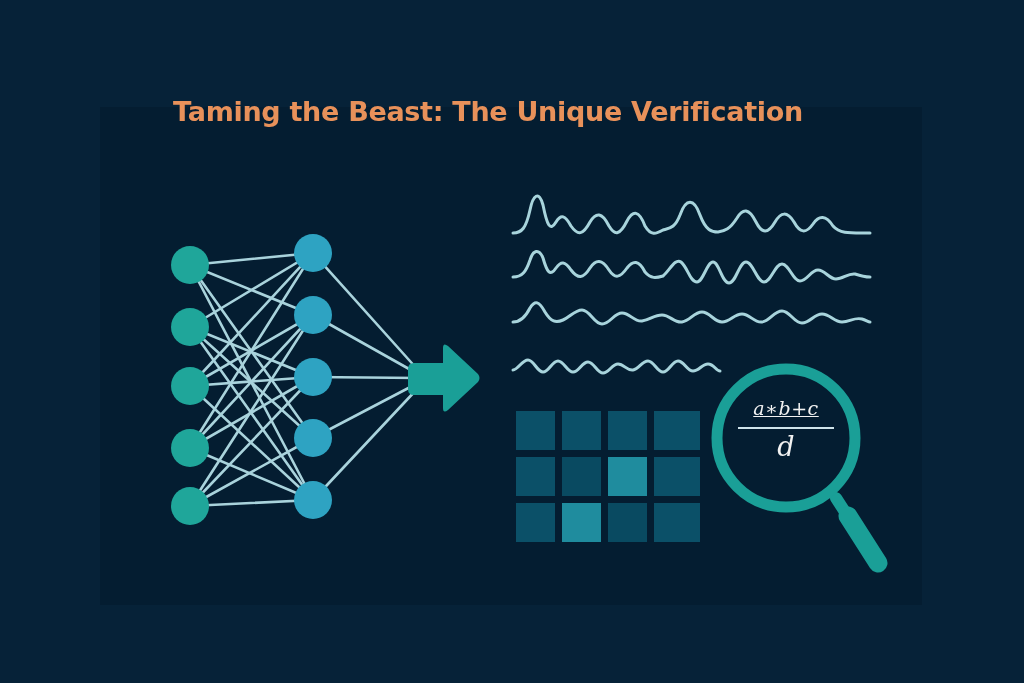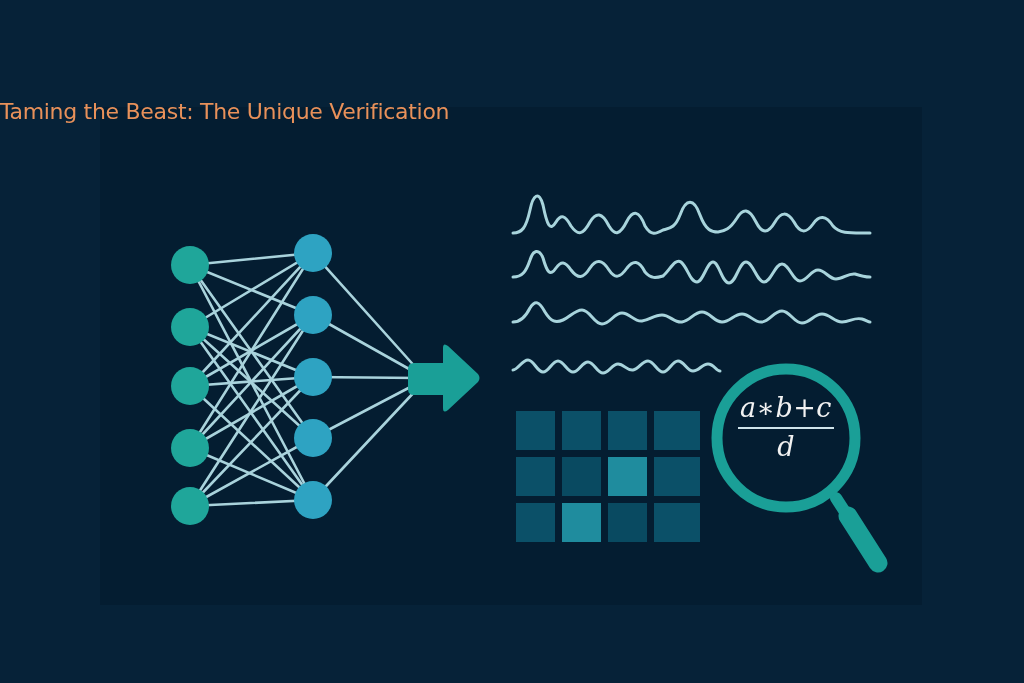--- a/index.html
+++ b/index.html
@@ -9,35 +9,35 @@
     position: relative;
     font-family: "DejaVu Sans", "Liberation Sans", sans-serif;
   }
   .panel {
     position: absolute; left: 100px; top: 107px;
     width: 822px; height: 498px;
     background: #041d31;
   }
   .title {
     position: absolute; left: 0; top: 92px; width: 976px;
-    text-align: left;
+    text-align: center;
     color: #e8915a;
-    font-weight: normal;
-    font-size: 22px;
+    font-weight: bold;
+    font-size: 27px;
     line-height: 40px;
     letter-spacing: -0.3px;
   }
   svg.art { position: absolute; left: 0; top: 0; }
   .formula {
     position: absolute; left: 711px; top: 392px; width: 150px;
     text-align: center; color: #f2f2f2;
     font-family: "DejaVu Serif", "Liberation Serif", serif;
     font-style: italic;
   }
-  .formula .num { font-size: 27px; line-height: 32px; letter-spacing: 0.5px; }
+  .formula .num { font-size: 19px; line-height: 32px; letter-spacing: 0.5px; text-decoration: underline; }
   .formula .bar { width: 96px; height: 2px; background: #cfe3ea; margin: 3px auto 2px; }
   .formula .den { font-size: 27px; line-height: 32px; }
 </style>
 </head>
 <body>
 
 <div class="panel"></div>
 
 <div class="title">
   <div>Taming the Beast: The Unique Verification</div>

